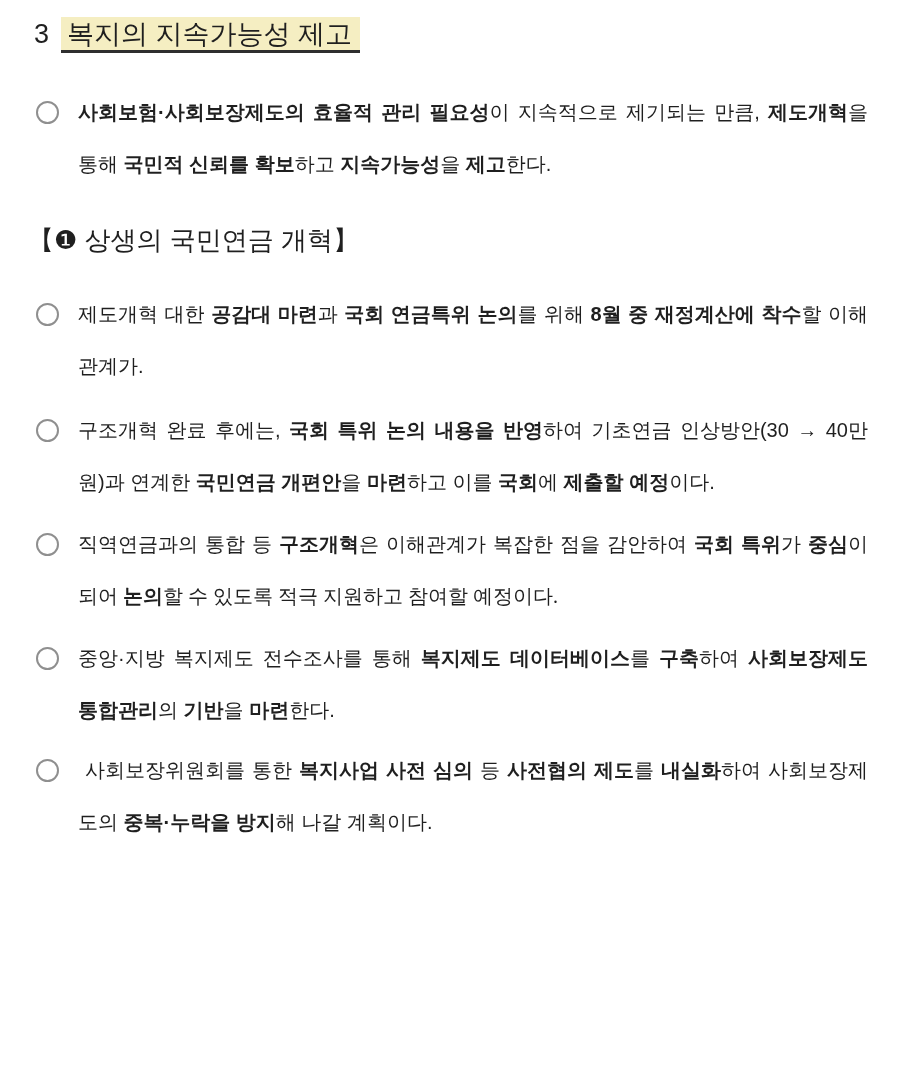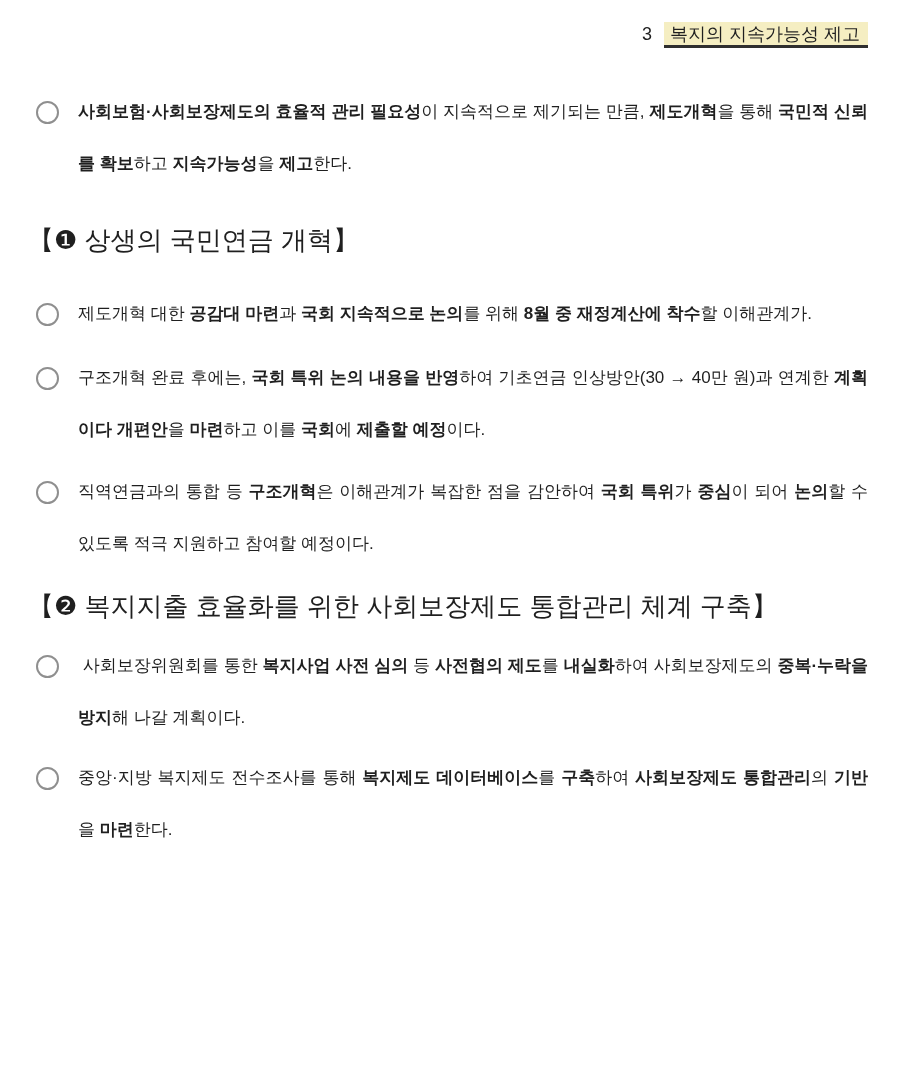--- a/index.html
+++ b/index.html
@@ -9,64 +9,63 @@
     --bullet:#8f8f8f;
     --bg:#ffffff;
   }
   html,body{margin:0;padding:0;}
   body{
     width:900px;height:1065px;overflow:hidden;background:var(--bg);
     color:var(--text);
     font-family:"Liberation Sans","DejaVu Sans",sans-serif;
   }
   .doc{padding:12px 32px 0 34px;}
-  .title{font-size:18px;line-height:44px;white-space:nowrap;text-align:right;}
+  .title{font-size:27px;line-height:44px;white-space:nowrap;}
   .title-number{display:inline-block;margin-right:12px;}
   .title-highlight{
     background:var(--hl);
     border-bottom:3px solid var(--underline);
     padding:2px 8px 1px 6px;
   }
   .section-header{
     font-size:26px;line-height:52px;margin-left:-6px;
     white-space:nowrap;
   }
   .para{
     position:relative;padding-left:44px;
-    font-size:17px;line-height:52px;
+    font-size:20px;line-height:52px;
     text-align:justify;
   }
   .para .bullet{
     position:absolute;left:2px;top:15px;
     width:19px;height:19px;border:2.5px solid var(--bullet);
     border-radius:50%;background:transparent;box-sizing:content-box;
   }
   .para b{font-weight:700;}
   
   #blocks > :nth-child(1){margin-top:30px;}
   #blocks > :nth-child(2){margin-top:24px;}
   #blocks > :nth-child(3){margin-top:22px;}
   #blocks > :nth-child(4){margin-top:12px;}
-  #blocks > :nth-child(5){margin-top:10px;}
+  #blocks > :nth-child(5){margin-top:10px;font-family:Liberation Serif, serif;}
   #blocks > :nth-child(6){margin-top:10px;}
   #blocks > :nth-child(7){margin-top:8px;}
   #blocks > :nth-child(8){margin-top:8px;}
   #blocks > :nth-child(9){margin-top:4px;}
 </style>
 </head>
 <body>
 
 <div class="doc">
   <div class="title">
     <span class="title-number">3</span><span class="title-highlight">복지의 지속가능성 제고</span>
   </div>
 
   <div id="blocks">
       <div class="para"><span class="bullet"></span><span class="para-text"><b>사회보험·사회보장제도의 효율적 관리 필요성</b><span>이 지속적으로 제기되는 만큼, </span><b>제도개혁</b><span>을 통해 </span><b>국민적 신뢰를 확보</b><span>하고 </span><b>지속가능성</b><span>을 </span><b>제고</b><span>한다.</span></span></div>
       <div class="section-header">【❶ 상생의 국민연금 개혁】</div>
-      <div class="para"><span class="bullet"></span><span class="para-text"><span>제도개혁 대한 </span><b>공감대 마련</b><span>과 </span><b>국회 지속적으로 논의</b><span>를 위해 </span><b>8월 중 재정계산에 착수</b><span>할 이해관계가.</span></span></div>
-      <div class="para"><span class="bullet"></span><span class="para-text"><span>구조개혁 완료 후에는, </span><b>국회 특위 논의 내용을 반영</b><span>하여 기초연금 인상방안(30 → 40만 원)과 연계한 </span><b>계획이다 개편안</b><span>을 </span><b>마련</b><span>하고 이를 </span><b>국회</b><span>에 </span><b>제출할 예정</b><span>이다.</span></span></div>
+      <div class="para"><span class="bullet"></span><span class="para-text"><span>제도개혁 대한 </span><b>공감대 마련</b><span>과 </span><b>국회 연금특위 논의</b><span>를 위해 </span><b>8월 중 재정계산에 착수</b><span>할 이해관계가.</span></span></div>
+      <div class="para"><span class="bullet"></span><span class="para-text"><span>구조개혁 완료 후에는, </span><b>국회 특위 논의 내용을 반영</b><span>하여 기초연금 인상방안(30 → 40만 원)과 연계한 </span><b>국민연금 개편안</b><span>을 </span><b>마련</b><span>하고 이를 </span><b>국회</b><span>에 </span><b>제출할 예정</b><span>이다.</span></span></div>
       <div class="para"><span class="bullet"></span><span class="para-text"><span>직역연금과의 통합 등 </span><b>구조개혁</b><span>은 이해관계가 복잡한 점을 감안하여 </span><b>국회 특위</b><span>가 </span><b>중심</b><span>이 되어 </span><b>논의</b><span>할 수 있도록 적극 지원하고 참여할 예정이다.</span></span></div>
-      <div class="section-header">【❷ 복지지출 효율화를 위한 사회보장제도 통합관리 체계 구축】</div>
+      <div class="para"><span class="bullet"></span><span class="para-text"><span>중앙·지방 복지제도 전수조사를 통해 </span><b>복지제도 데이터베이스</b><span>를 </span><b>구축</b><span>하여 </span><b>사회보장제도 통합관리</b><span>의 </span><b>기반</b><span>을 </span><b>마련</b><span>한다.</span></span></div>
       <div class="para"><span class="bullet"></span><span class="para-text"><span>&nbsp;사회보장위원회를 통한 </span><b>복지사업 사전 심의</b><span> 등 </span><b>사전협의 제도</b><span>를 </span><b>내실화</b><span>하여 사회보장제도의 </span><b>중복·누락을 방지</b><span>해 나갈 계획이다.</span></span></div>
-      <div class="para"><span class="bullet"></span><span class="para-text"><span>중앙·지방 복지제도 전수조사를 통해 </span><b>복지제도 데이터베이스</b><span>를 </span><b>구축</b><span>하여 </span><b>사회보장제도 통합관리</b><span>의 </span><b>기반</b><span>을 </span><b>마련</b><span>한다.</span></span></div>
     </div>
 </div>
 
 </body></html>

